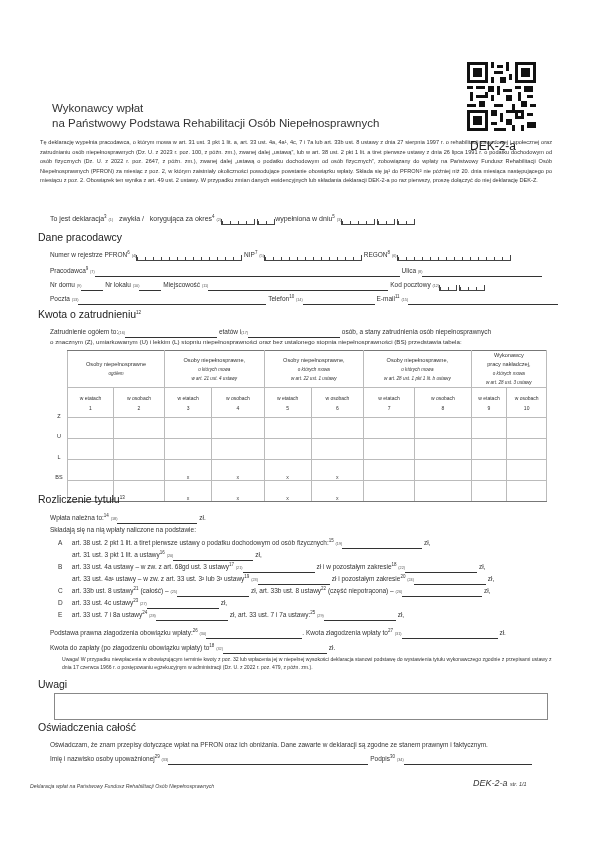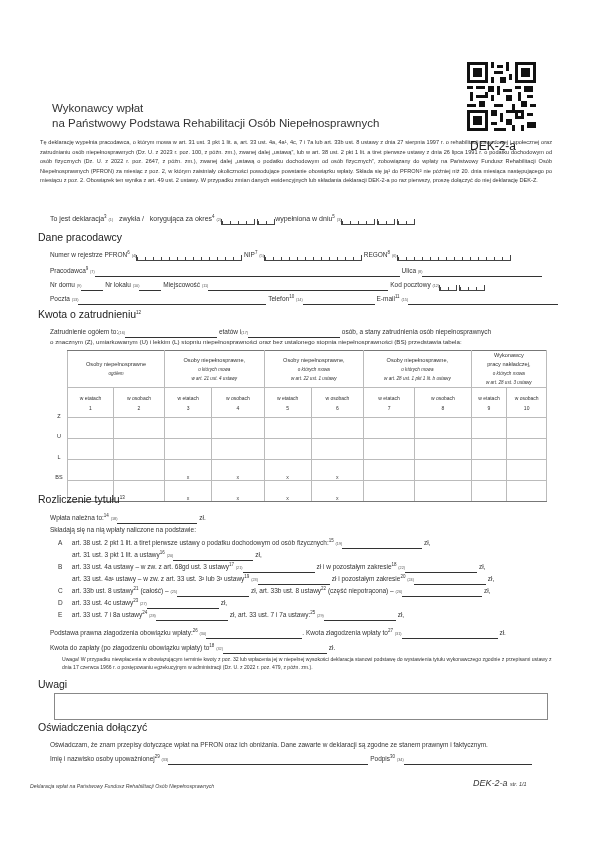--- a/index.html
+++ b/index.html
@@ -315,21 +315,21 @@
 <div class="abs line" style="left:50px; top:643px;">
   <span>Kwota do zapłaty (po złagodzeniu obowiązku wpłaty) to</span><span class="sup">18</span>
   <span class="poz">(32)</span><span class="blank" style="width:104px"></span>
   <span>zł.</span>
 </div>
 <div class="abs note" style="top:655px;">Uwaga! W przypadku niewpłacenia w obowiązującym terminie kwoty z poz. 32 lub wpłacenia jej w niepełnej wysokości deklaracja stanowi podstawę do wystawienia tytułu wykonawczego zgodnie z przepisami ustawy z dnia 17 czerwca 1966 r. o postępowaniu egzekucyjnym w administracji (Dz. U. z 2022 r. poz. 479, z późn. zm.).</div>
 
 <div class="abs h2" style="top:678px;">Uwagi</div>
 <div class="abs uwagi-box"></div>
 
-<div class="abs h2" style="top:721px;">Oświadczenia dołączyć</div>
+<div class="abs h2" style="top:721px;">Oświadczenia całość</div>
 <div class="abs line" style="left:50px; top:740px;">Oświadczam, że znam przepisy dotyczące wpłat na PFRON oraz ich obniżania. Dane zawarte w deklaracji są zgodne ze stanem prawnym i faktycznym.</div>
 <div class="abs line" style="left:50px; top:754px;">
   <span>Imię i nazwisko osoby upoważnionej</span><span class="sup">29</span>
   <span class="poz">(33)</span><span class="blank" style="width:200px"></span>
   <span>Podpis</span><span class="sup">30</span>
   <span class="poz">(34)</span><span class="blank" style="width:128px"></span>
 </div>
 
 <div class="abs footer-l">Deklaracja wpłat na Państwowy Fundusz Rehabilitacji Osób Niepełnosprawnych</div>
 <div class="abs footer-r">

